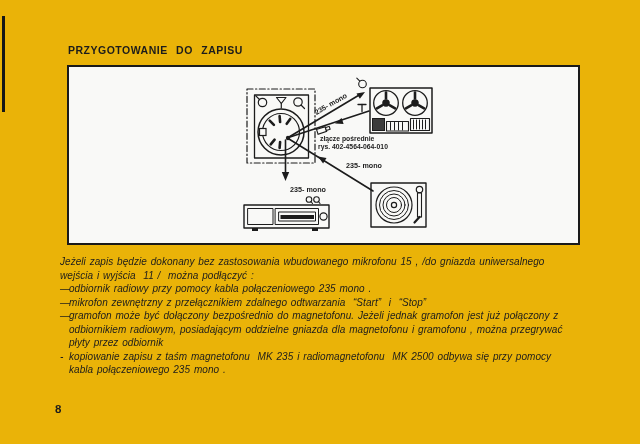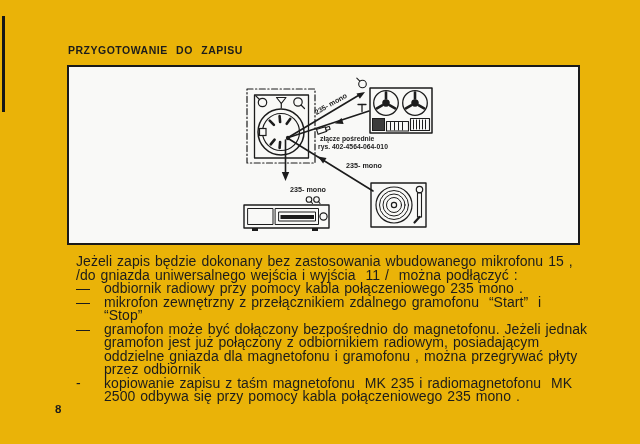--- a/index.html
+++ b/index.html
@@ -22,27 +22,27 @@
   #figure svg{display:block;width:100%;height:100%;}
   .dwg{stroke:#1c1c1c;fill:none;stroke-linecap:round;stroke-linejoin:round;}
   .fillshape{fill:#1c1c1c;stroke:none;}
   .darkfill{fill:#3c3c3c;stroke:#1c1c1c;}
   .paperfill{fill:#f9f9f7;stroke:#1c1c1c;}
   svg text{font-family:"Liberation Sans",sans-serif;fill:#1c1c1c;stroke:none;font-weight:bold;}
   .cable-lbl{font-size:7.2px;}
   .small-lbl{font-size:6.8px;}
   
   #bodytext{
-    position:absolute;left:76px;top:255px;width:512px;
-    font-size:14px;line-height:13.5px;letter-spacing:.05px;word-spacing:1px;
+    position:absolute;left:60px;top:255px;width:512px;
+    font-size:10px;line-height:13.5px;letter-spacing:.05px;word-spacing:1px;font-style:italic;
   }
   #bodytext .para{white-space:pre-wrap;}
   .item{position:relative;}
   .item .dash{position:absolute;left:0;top:0;}
-  .item .itext{margin-left:28px;white-space:pre-wrap;}
+  .item .itext{margin-left:9px;white-space:pre-wrap;}
   
   #page-number{position:absolute;left:55px;top:403px;font-size:11.5px;font-weight:bold;}
 </style>
 </head>
 <body>
 
 <div id="page">
 
   <div id="scan-line"></div>
 
@@ -181,21 +181,21 @@
   <div id="bodytext">
     <div class="para">Jeżeli zapis będzie dokonany bez zastosowania wbudowanego mikrofonu 15 , /do gniazda uniwersalnego wejścia i wyjścia  11 /  można podłączyć :</div>
 
     <div class="item">
       <span class="dash">—</span>
       <div class="itext">odbiornik radiowy przy pomocy kabla połączeniowego 235 mono .</div>
     </div>
 
     <div class="item">
       <span class="dash">—</span>
-      <div class="itext">mikrofon zewnętrzny z przełącznikiem zdalnego gramofonu  “Start”  i  “Stop”</div>
+      <div class="itext">mikrofon zewnętrzny z przełącznikiem zdalnego odtwarzania  “Start”  i  “Stop”</div>
     </div>
 
     <div class="item">
       <span class="dash">—</span>
       <div class="itext">gramofon może być dołączony bezpośrednio do magnetofonu. Jeżeli jednak gramofon jest już połączony z odbiornikiem radiowym, posiadającym oddzielne gniazda dla magnetofonu i gramofonu , można przegrywać płyty przez odbiornik</div>
     </div>
 
     <div class="item">
       <span class="dash">-</span>
       <div class="itext">kopiowanie zapisu z taśm magnetofonu  MK 235 i radiomagnetofonu  MK 2500 odbywa się przy pomocy kabla połączeniowego 235 mono .</div>

